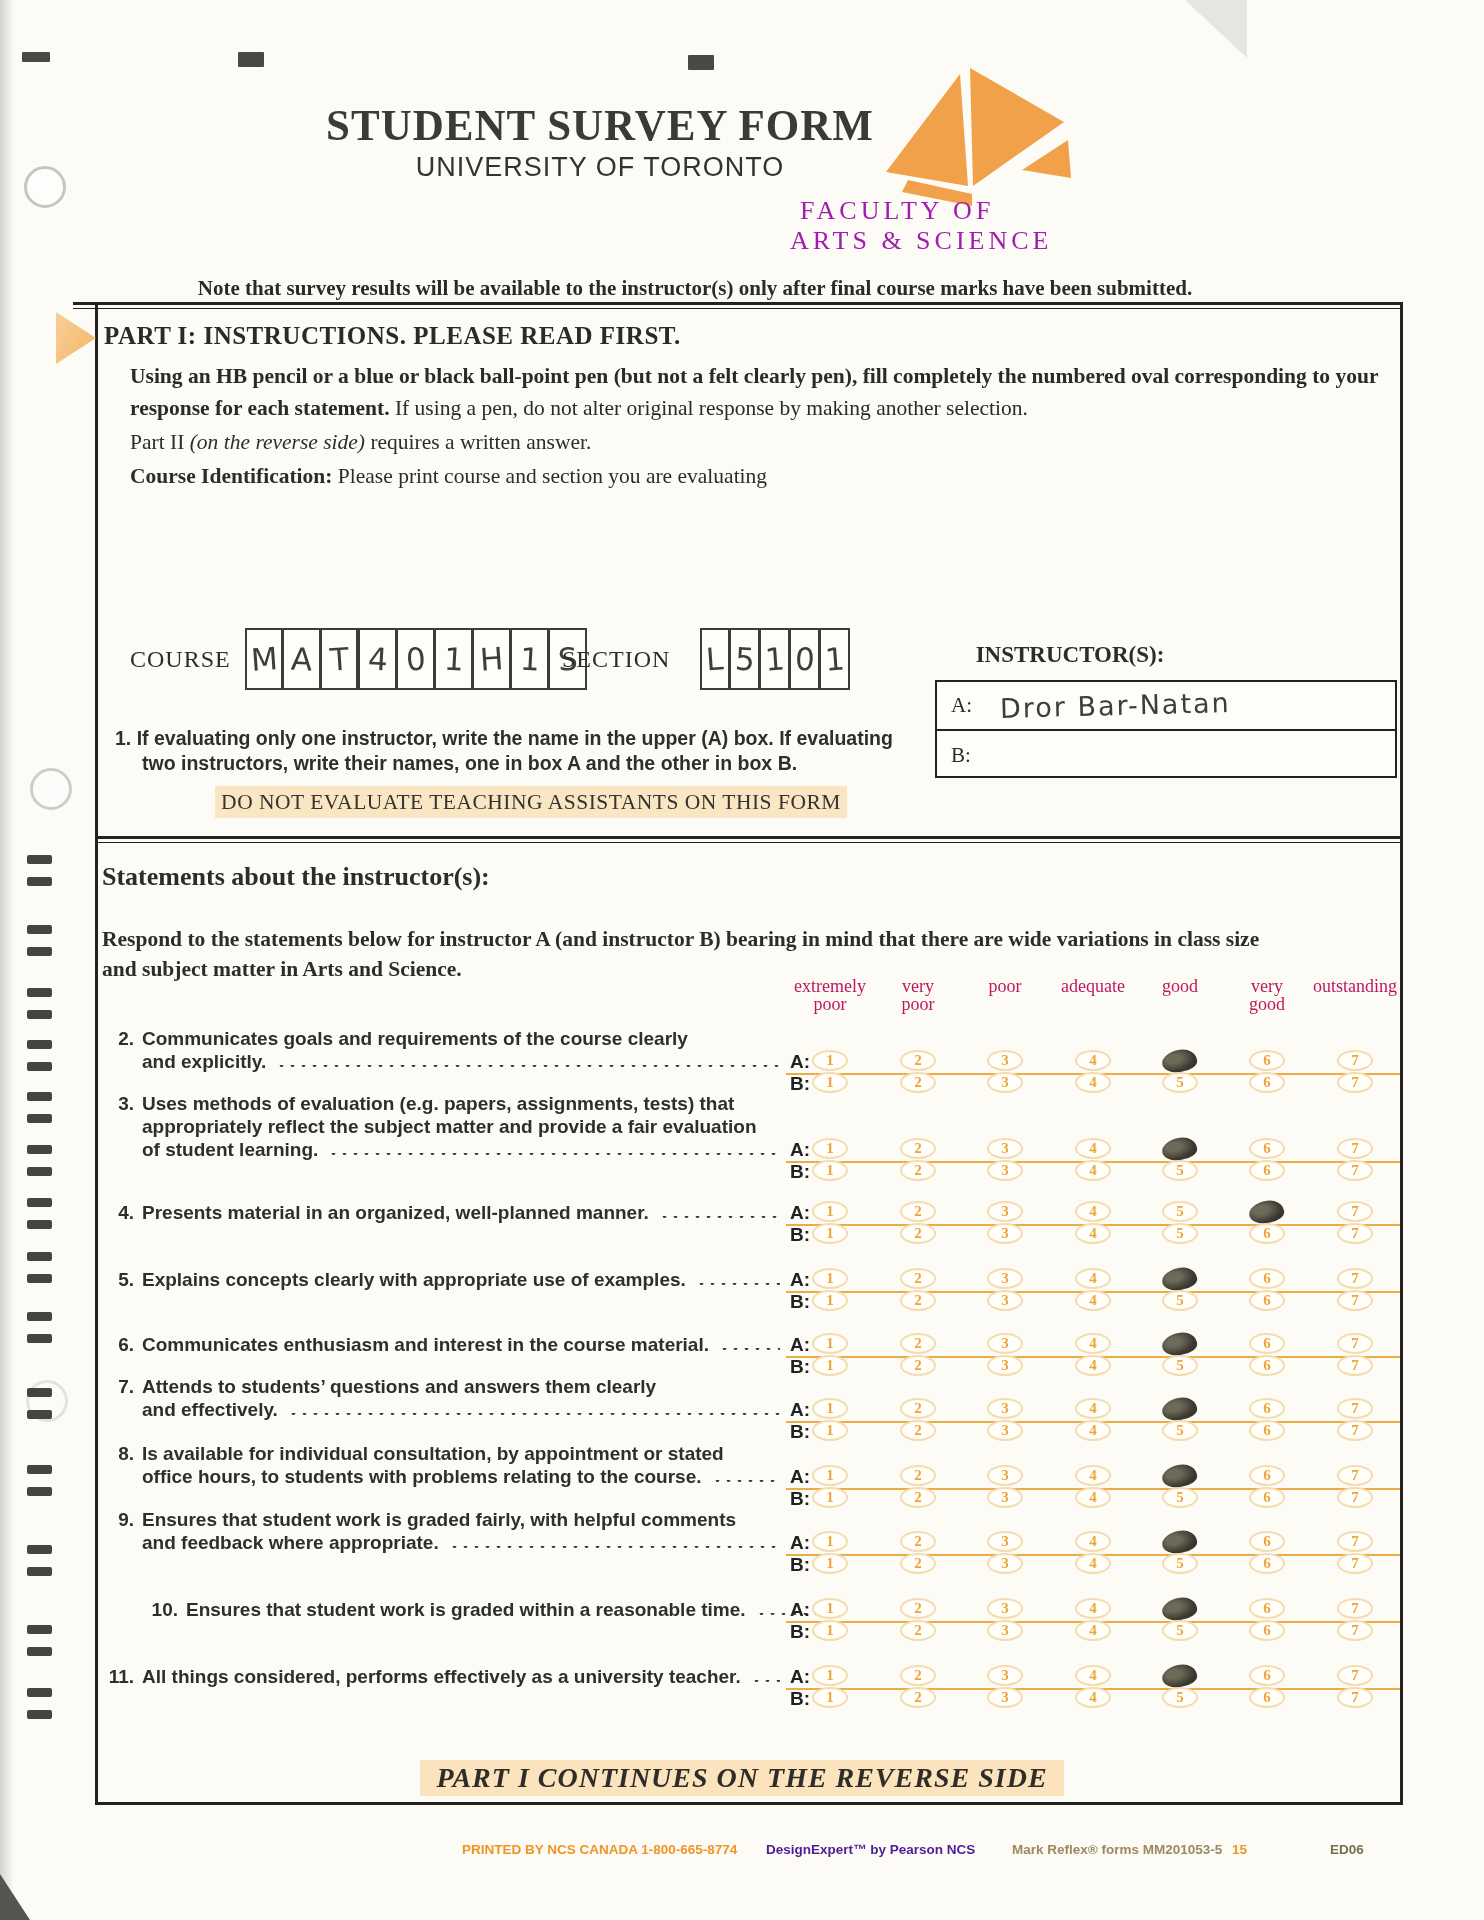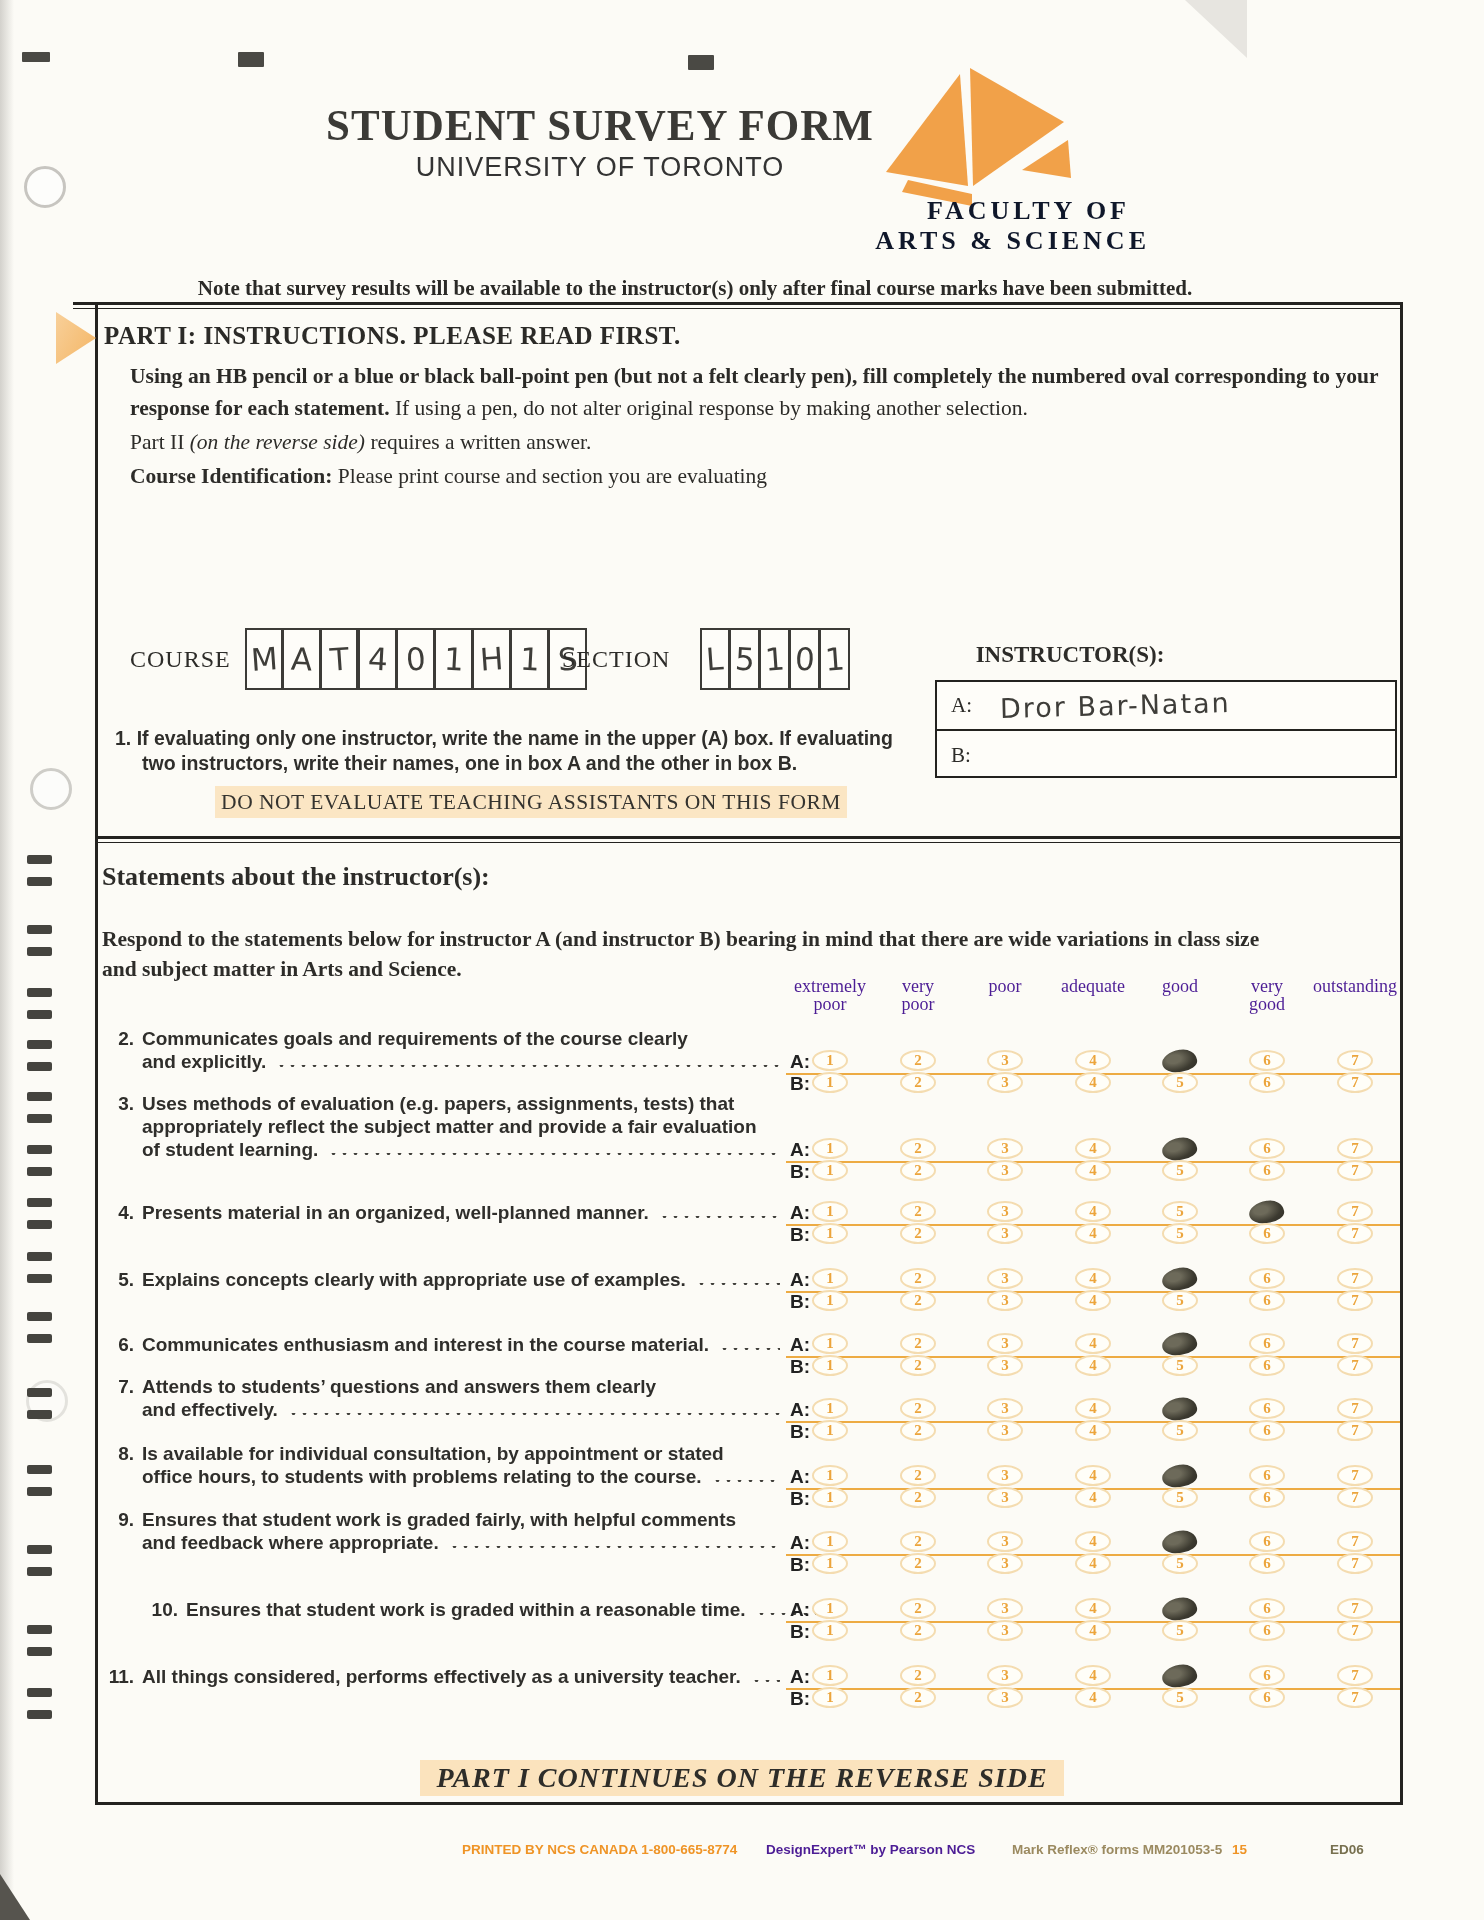--- a/index.html
+++ b/index.html
@@ -15,21 +15,21 @@
   .punch{width:36px;height:36px;border-radius:50%;background:#fdfdfb;border:3px solid #c7c5c0;}
   .tmark{width:25px;height:9px;background:#45443f;border-radius:2px;position:absolute;left:27px;}
   #fold{left:1185px;top:0;width:62px;height:58px;background:#e7e5e0;clip-path:polygon(0 0,100% 0,100% 100%);}
   #corner-bl{left:0;top:1874px;width:30px;height:46px;background:#56544e;clip-path:polygon(0 0,0 100%,100% 100%);}
 
   
   #title{left:300px;top:100px;width:600px;text-align:center;font-size:43px;font-weight:bold;
          letter-spacing:1px;color:#3b3a36;transform:scaleY(1.04);}
   #university{left:300px;top:152px;width:600px;text-align:center;font-size:27px;color:#333;
          font-family:"Liberation Sans",sans-serif;letter-spacing:1px;}
-  #faculty1,#faculty2{text-align:right;color:#0f172a;letter-spacing:4px;font-size:26px;font-weight:700;}
+  #faculty1,#faculty2{text-align:left;color:#a21caf;letter-spacing:4px;font-size:26px;font-weight:400;}
   #note-line{left:100px;top:276px;width:1190px;text-align:center;font-size:21px;font-weight:bold;color:#2b2a27;}
 
   
   .hrule{background:#23221f;}
   .vrule{background:#23221f;}
   #arrow{left:56px;top:312px;width:40px;height:52px;background:linear-gradient(120deg,#f8d09a,#f4b564);
          clip-path:polygon(0 0,100% 50%,0 100%);}
 
   #part1-heading{left:104px;top:322px;font-size:25px;font-weight:bold;color:#2b2a27;letter-spacing:.5px;}
   #fill-para{left:130px;top:360px;width:1252px;font-size:21.5px;line-height:32px;color:#2b2a27;}
@@ -56,21 +56,21 @@
 
   #note1{left:115px;top:726px;width:800px;font-family:"Liberation Sans",sans-serif;
          font-size:19.5px;font-weight:bold;color:#2f2e2b;line-height:25px;}
   #note1 .l2{padding-left:27px;}
   #ta-banner{left:215px;top:786px;width:632px;height:32px;background:#fbe6c4;
              display:flex;align-items:center;justify-content:center;font-size:21.5px;color:#34332f;letter-spacing:.5px;}
 
   #stmt-heading{left:102px;top:862px;font-size:26px;font-weight:bold;}
   #stmt-intro{left:102px;top:908px;width:1180px;font-size:21.5px;font-weight:bold;line-height:30px;margin-top:16px;}
 
-  .scale-head{width:130px;margin-left:-65px;text-align:center;font-size:18px;line-height:17.5px;color:#4c1d95;}
+  .scale-head{width:130px;margin-left:-65px;text-align:center;font-size:18px;line-height:17.5px;color:#be185d;}
 
   .qline-text{position:absolute;display:flex;font-family:"Liberation Sans",sans-serif;
               font-size:19px;font-weight:bold;color:#2f2e2b;line-height:22px;}
   .qnum{width:36px;text-align:right;padding-right:8px;flex:none;}
   .qindent{width:44px;flex:none;}
   .leader{flex:1;align-self:flex-end;height:5px;margin:0 8px 3px 10px;
           background-image:radial-gradient(circle,#403f3a 1.7px,rgba(0,0,0,0) 2.2px);
           background-size:11px 10px;background-repeat:repeat-x;background-position:0 100%;}
   .ablabel{position:absolute;font-family:"Liberation Sans",sans-serif;font-size:19px;font-weight:bold;color:#222;}
   .oval{position:absolute;width:36px;height:21px;border:2px solid #f4dcb0;border-radius:50%;

